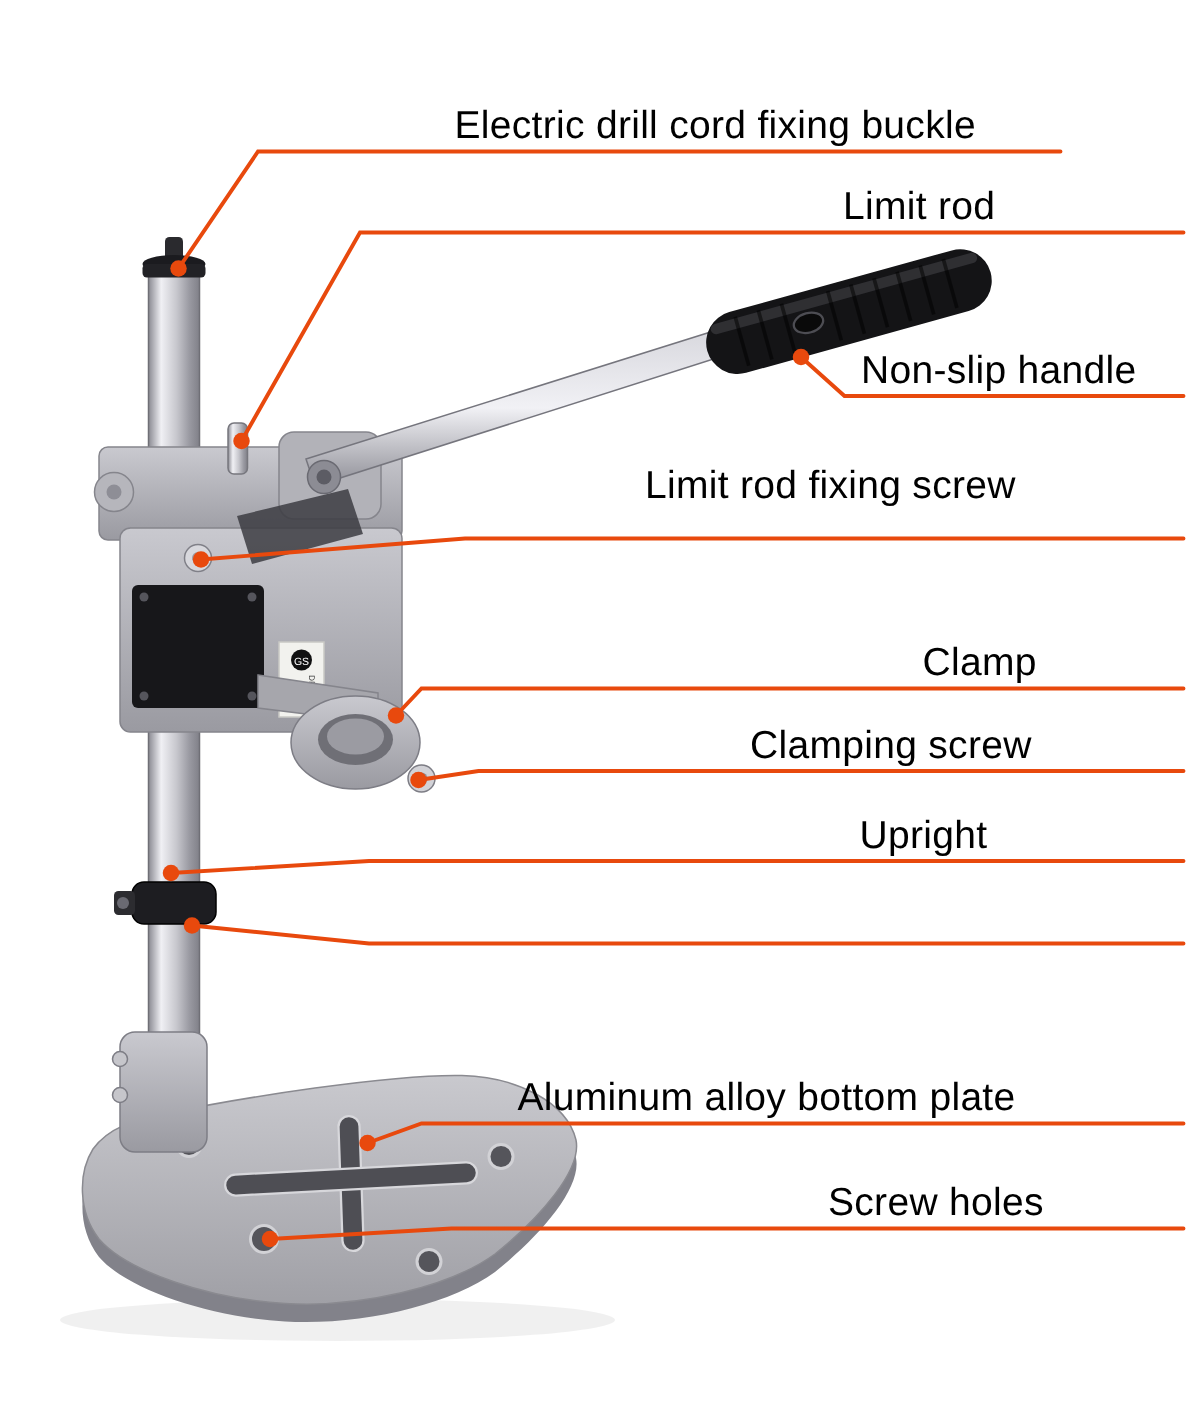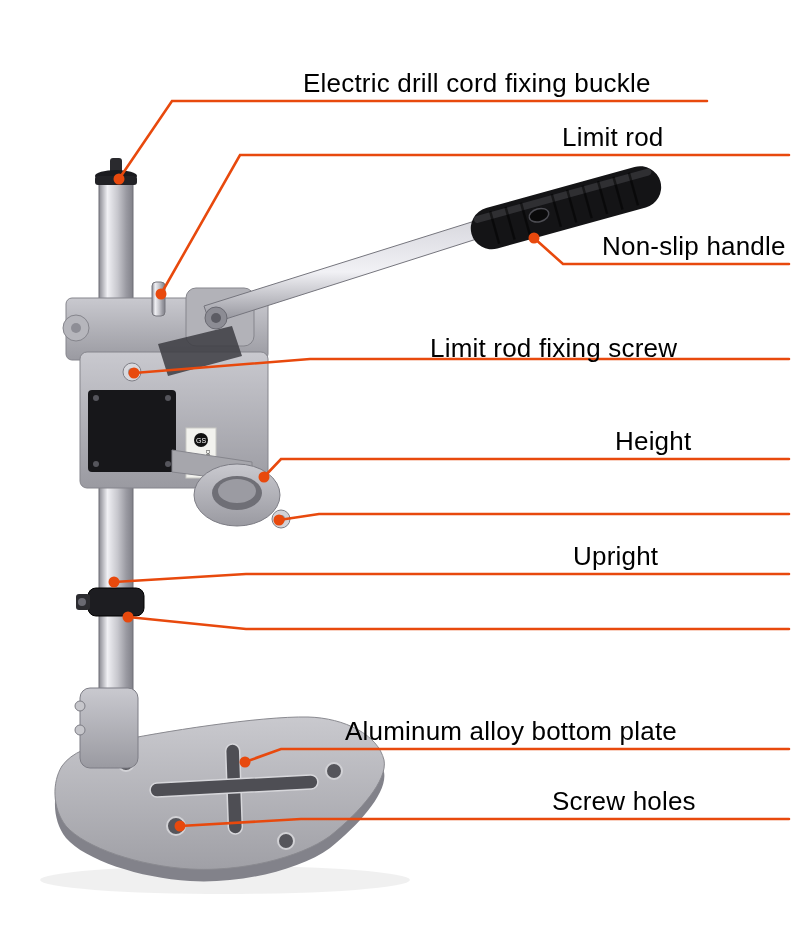--- a/index.html
+++ b/index.html
@@ -177,20 +177,21 @@
       </g>
       <g>
         <path class="callout" d="M789,819 L301,819 L180,826"></path>
         <circle class="dot" cx="180" cy="826" r="5.5"></circle>
       </g>
     </g>
   </svg>
 
   <div class="label" style="left:303px; top:69px;">Electric drill cord fixing buckle</div>
   <div class="label" style="left:562px; top:123px;">Limit rod</div>
-  <div class="label" style="left:602px; top:232px;">Non-slip handle</div>
-  <div class="label" style="left:430px; top:334px;">Limit rod fixing screw</div>
-  <div class="label" style="left:615px; top:427px;">Height</div>
+  <div class="label" style="left:574px; top:232px;">Non-slip handle</div>
+  <div class="label" style="left:430px; top:309px;">Limit rod fixing screw</div>
+  <div class="label" style="left:615px; top:427px;">Clamp</div>
+  <div class="label" style="left:500px; top:482px;">Clamping screw</div>
   <div class="label" style="left:573px; top:542px;">Upright</div>
   <div class="label" style="left:345px; top:717px;">Aluminum alloy bottom plate</div>
   <div class="label" style="left:552px; top:787px;">Screw holes</div>
 
 </div>
 
 </body></html>

